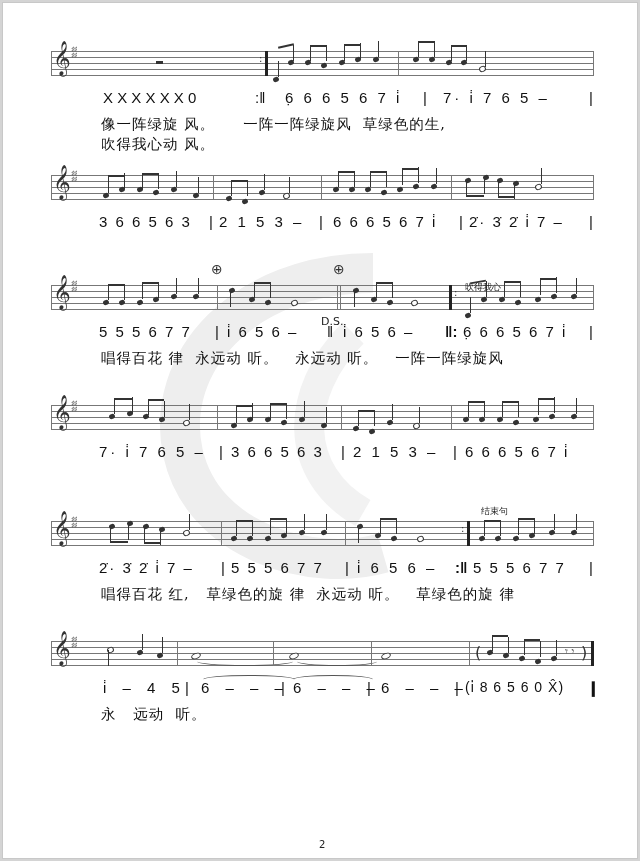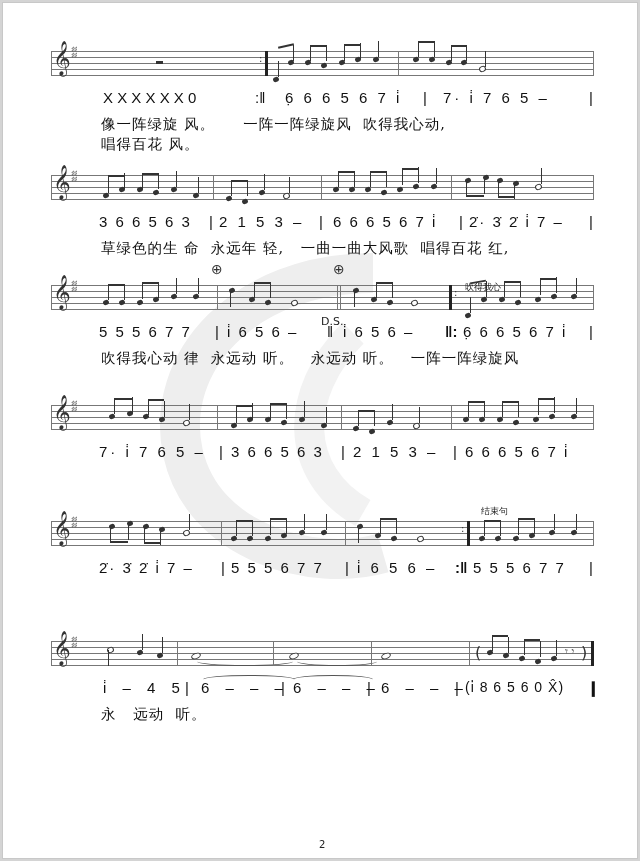--- a/index.html
+++ b/index.html
@@ -92,22 +92,22 @@
       <div class="bar" style="left:542px"></div>
     </div>
     <div class="jp" style="left:100px;width:160px;">X X X X X X 0</div>
     <div class="jp" style="left:252px;width:110px;">
         <span style="position:absolute;left:0">:‖</span>
       </div>
     <div class="jp" style="left:282px;width:150px;letter-spacing:3px;">6̣ 6 6 5 6 7 i̇</div>
     <div class="jp" style="left:420px;width:10px;">|</div>
     <div class="jp" style="left:440px;width:150px;letter-spacing:3px;">7· i̇ 7 6 5 –</div>
     <div class="jp" style="left:586px;width:10px;">|</div>
-    <div class="lyric">像一阵绿旋 风。     一阵一阵绿旋风  吹得我心动,</div>
-    <div class="lyric lyric2">唱得百花 风。</div>
+    <div class="lyric">像一阵绿旋 风。     一阵一阵绿旋风  草绿色的生,</div>
+    <div class="lyric lyric2">吹得我心动 风。</div>
   </div>
 
   <div class="system" style="top:162px;">
     <div class="staff">
       <div class="line" style="top:0"></div>
         <div class="line" style="top:6px"></div>
         <div class="line" style="top:12px"></div>
         <div class="line" style="top:18px"></div>
         <div class="line" style="top:24px"></div>
       <div class="bar" style="left:0"></div>
@@ -171,21 +171,20 @@
       <div class="bar" style="left:542px"></div>
     </div>
     <div class="jp" style="left:96px;width:110px;letter-spacing:2px;">3 6 6 5 6 3</div>
     <div class="jp" style="left:206px;width:10px;">|</div>
     <div class="jp" style="left:216px;width:100px;letter-spacing:3px;">2 1 5 3 –</div>
     <div class="jp" style="left:316px;width:10px;">|</div>
     <div class="jp" style="left:330px;width:150px;letter-spacing:2px;">6 6 6 5 6 7 i̇</div>
     <div class="jp" style="left:456px;width:10px;">|</div>
     <div class="jp" style="left:466px;width:130px;letter-spacing:2px;">2̇· 3̇ 2̇ i̇ 7 –</div>
     <div class="jp" style="left:586px;width:10px;">|</div>
-    <div class="lyric">草绿色的生 命  永远年 轻,   一曲一曲大风歌  唱得百花 红,</div>
   </div>
 
   <div class="system" style="top:272px;">
     <div class="staff">
       <div class="line" style="top:0"></div>
         <div class="line" style="top:6px"></div>
         <div class="line" style="top:12px"></div>
         <div class="line" style="top:18px"></div>
         <div class="line" style="top:24px"></div>
       <div class="bar" style="left:0"></div>
@@ -250,21 +249,21 @@
     <span class="anno" style="left:462px;top:6px;">吹得我心</span>
     <span class="ds" style="left:318px;top:40px;">D.S.</span>
     <div class="jp" style="left:96px;width:110px;letter-spacing:2px;">5 5 5 6 7 7</div>
     <div class="jp" style="left:212px;width:10px;">|</div>
     <div class="jp" style="left:224px;width:90px;letter-spacing:2px;">i̇ 6 5 6 –</div>
     <div class="jp" style="left:324px;width:10px;">‖</div>
     <div class="jp" style="left:340px;width:90px;letter-spacing:2px;">i̇ 6 5 6 –</div>
     <div class="jp" style="left:442px;width:14px;font-weight:bold;">‖:</div>
     <div class="jp" style="left:460px;width:130px;letter-spacing:2px;">6̣ 6 6 5 6 7 i̇</div>
     <div class="jp" style="left:586px;width:10px;">|</div>
-    <div class="lyric">吹得我心动 律  永远动 听。   永远动 听。   一阵一阵绿旋风</div>
+    <div class="lyric">唱得百花 律  永远动 听。   永远动 听。   一阵一阵绿旋风</div>
   </div>
 
   <div class="system" style="top:392px;">
     <div class="staff">
       <div class="line" style="top:0"></div>
         <div class="line" style="top:6px"></div>
         <div class="line" style="top:12px"></div>
         <div class="line" style="top:18px"></div>
         <div class="line" style="top:24px"></div>
       <div class="bar" style="left:0"></div>
@@ -402,20 +401,21 @@
     </div>
     <span class="anno" style="left:478px;top:-6px;">结束句</span>
     <div class="jp" style="left:96px;width:120px;letter-spacing:2px;">2̇· 3̇ 2̇ i̇ 7 –</div>
     <div class="jp" style="left:218px;width:10px;">|</div>
     <div class="jp" style="left:228px;width:110px;letter-spacing:2px;">5 5 5 6 7 7</div>
     <div class="jp" style="left:342px;width:10px;">|</div>
     <div class="jp" style="left:354px;width:100px;letter-spacing:3px;">i̇ 6 5 6 –</div>
     <div class="jp" style="left:452px;width:14px;font-weight:bold;">:‖</div>
     <div class="jp" style="left:470px;width:120px;letter-spacing:2px;">5 5 5 6 7 7</div>
     <div class="jp" style="left:586px;width:10px;">|</div>
+    <div class="lyric">唱得百花 红,   草绿色的旋 律  永远动 听。   草绿色的旋 律</div>
   </div>
 
   <div class="system" style="top:628px;">
     <div class="staff">
       <div class="line" style="top:0"></div>
         <div class="line" style="top:6px"></div>
         <div class="line" style="top:12px"></div>
         <div class="line" style="top:18px"></div>
         <div class="line" style="top:24px"></div>
       <div class="bar" style="left:0"></div>

